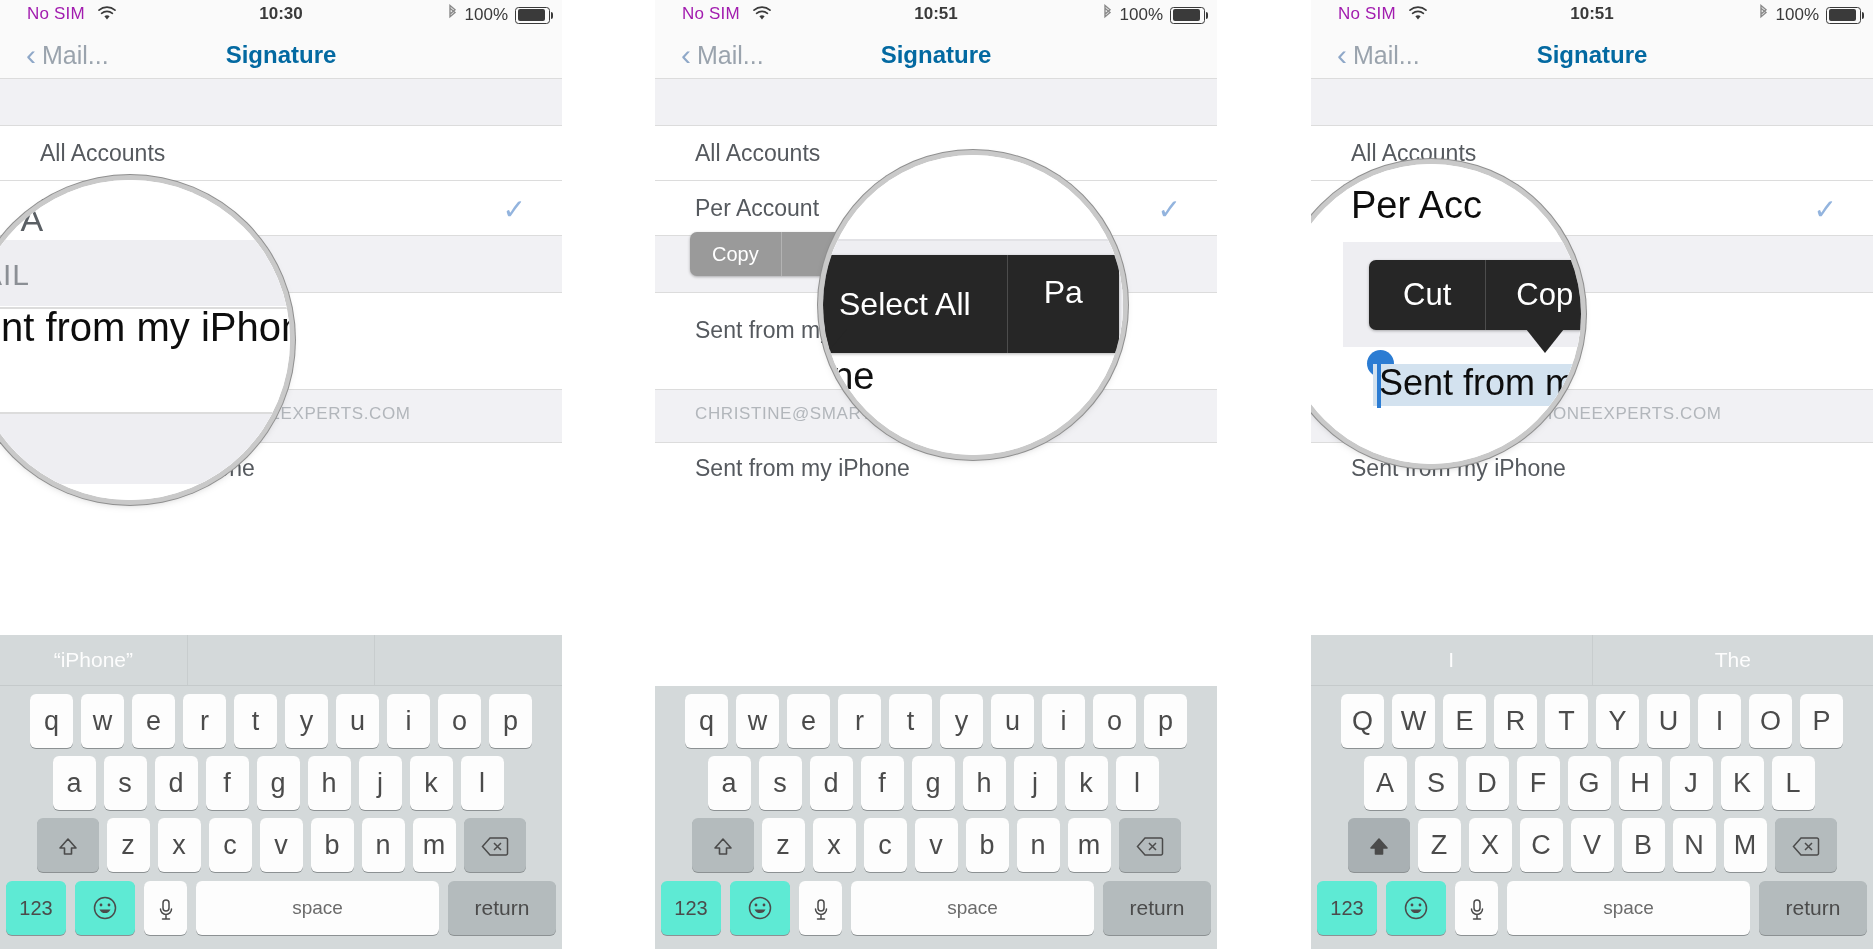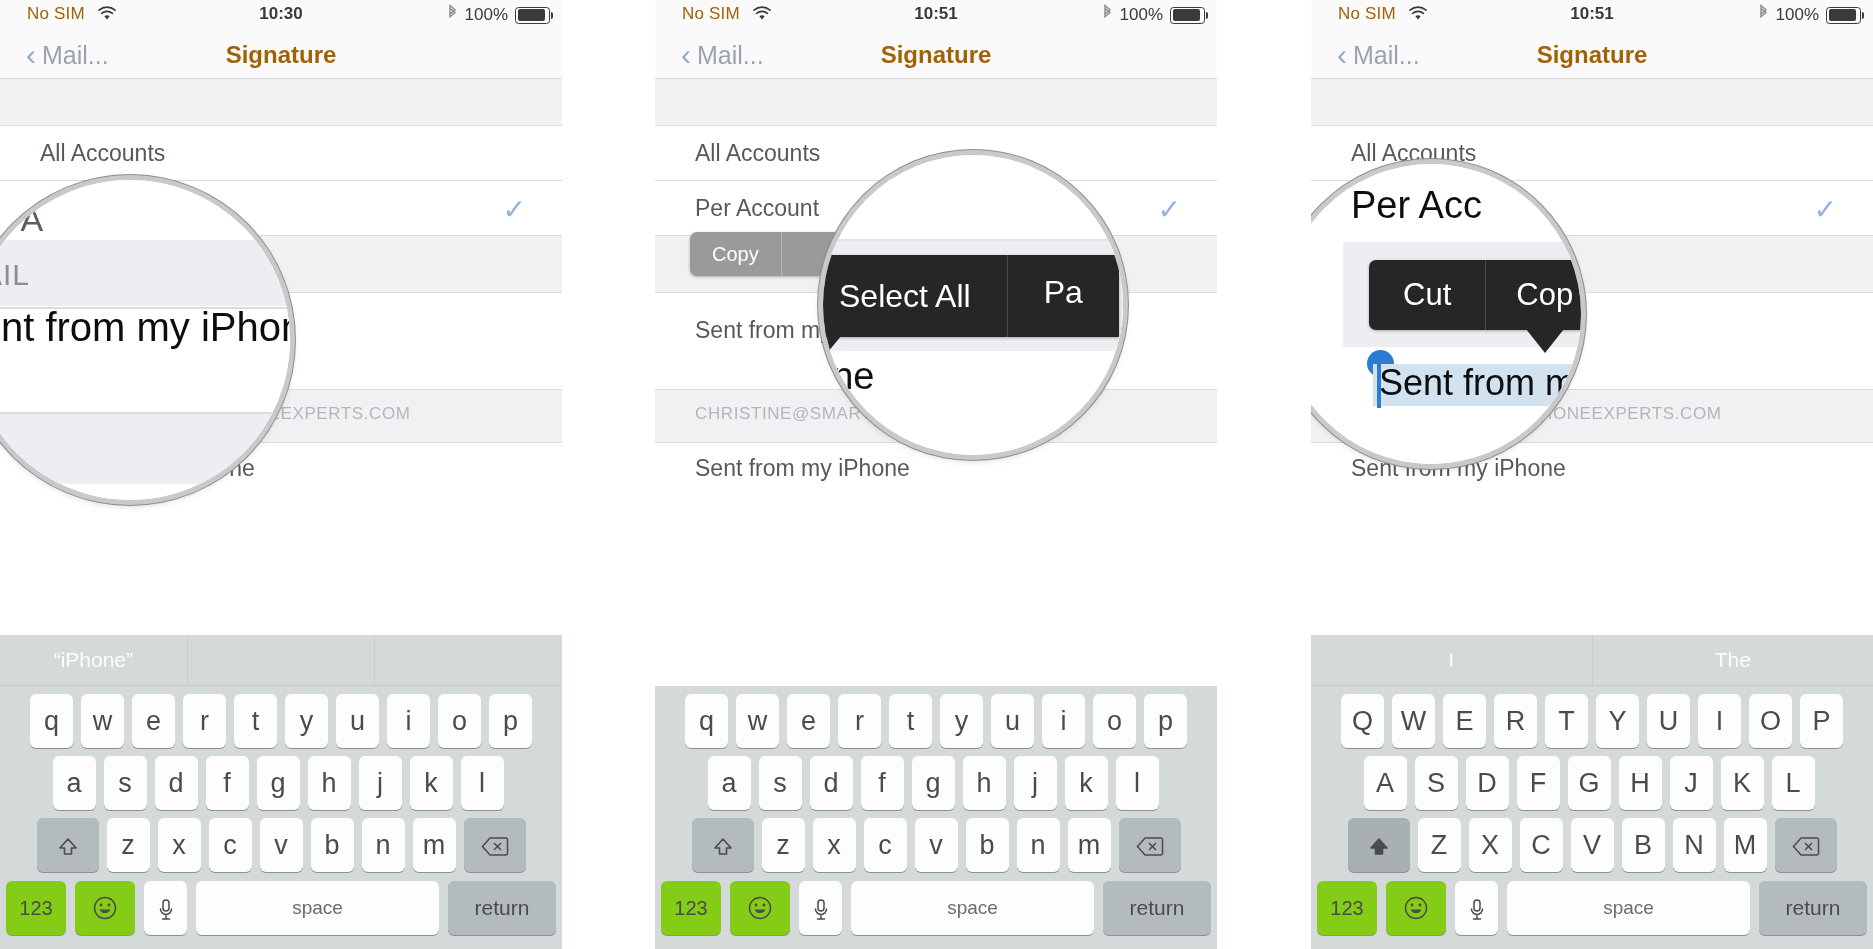--- a/index.html
+++ b/index.html
@@ -6,33 +6,33 @@
   body{width:1873px;height:949px;overflow:hidden;font-family:"Liberation Sans",sans-serif;}
   .stage{position:relative;width:1873px;height:949px;background:#ffffff;}
   .panel{position:absolute;top:0;height:949px;width:562px;overflow:hidden;background:#ffffff;}
   #p1{left:0;}
   #p2{left:655px;}
   #p3{left:1311px;}
   .gapcol{position:absolute;top:0;height:949px;width:93px;background:#ffffff;}
 
   
   .statusbar{position:relative;height:30px;background:#fafafa;}
-  .sb-left{position:absolute;left:27px;top:4px;font-size:17px;color:#a16207;letter-spacing:.2px;}
+  .sb-left{position:absolute;left:27px;top:4px;font-size:17px;color:#a21caf;letter-spacing:.2px;}
   .sb-wifi{display:inline-block;margin-left:7px;vertical-align:-2px;}
   .sb-time{position:absolute;left:0;right:0;top:4px;text-align:center;font-size:17px;font-weight:bold;color:#3a3a3a;}
   .sb-right{position:absolute;right:12px;top:4px;font-size:17px;color:#3a3a3a;display:flex;align-items:center;gap:7px;}
   .batt{width:33px;height:15px;border:1.6px solid #3a3a3a;border-radius:3.5px;position:relative;display:inline-block;}
   .batt::after{content:"";position:absolute;right:-4px;top:4px;width:2.4px;height:7px;background:#3a3a3a;border-radius:0 2px 2px 0;}
   .batt i{position:absolute;left:1.5px;top:1.5px;bottom:1.5px;width:27px;background:#3a3a3a;border-radius:2px;display:block;}
 
   
   .navbar{position:relative;height:48px;background:#fafafa;border-bottom:1px solid #dcdcdc;}
   .nav-back{position:absolute;left:26px;top:10px;display:flex;align-items:center;gap:6px;color:#9aa3ad;font-size:25px;}
   .nav-back .chev{color:#8fa8c8;font-size:30px;line-height:1;font-weight:300;}
-  .nav-title{position:absolute;left:0;right:0;top:11px;text-align:center;font-size:24px;font-weight:bold;color:#a16207;}
+  .nav-title{position:absolute;left:0;right:0;top:11px;text-align:center;font-size:24px;font-weight:bold;color:#0369a1;}
 
   
   .spacer-top{height:46px;background:#f1f1f4;border-bottom:1px solid #dcdcdc;}
   .row{position:relative;height:54px;background:#fff;border-bottom:1px solid #dcdcdc;}
   .row .label{position:absolute;left:40px;top:14px;font-size:23px;color:#55595e;}
   .row .check{position:absolute;right:36px;top:12px;color:#93b4de;font-size:28px;font-weight:300;}
   .grouphdr{height:56px;background:#f1f1f4;border-bottom:1px solid #dcdcdc;position:relative;}
   .grouphdr span{position:absolute;left:40px;bottom:8px;font-size:17px;color:#8b8f95;letter-spacing:.5px;}
   .sig-field{position:relative;height:96px;background:#fff;border-bottom:1px solid #dcdcdc;}
   .sig-field .sigtext{position:absolute;left:40px;top:24px;font-size:23px;color:#55595e;}
@@ -59,21 +59,21 @@
 
   
   .kb{position:absolute;left:0;right:0;bottom:0;background:#d4d9da;}
   .kb-suggest{height:50px;display:flex;border-bottom:1px solid #c5cacb;}
   .kb-suggest .s{flex:1;text-align:center;line-height:50px;font-size:21px;color:#fdfdfd;border-right:1px solid #c8cdce;}
   .kb-suggest .s:last-child{border-right:none;}
   .kb-row{display:flex;justify-content:center;gap:8px;margin:8px 0 0 0;padding:0 6px;}
   .key{background:#fdfdfd;border-radius:6px;width:43px;height:54px;line-height:54px;text-align:center;font-size:27px;color:#4b4b4b;box-shadow:0 1px 0 #8c9193;}
   .key.wide{width:62px;background:#b4bbbd;box-shadow:0 1px 0 #8c9193;}
   .key.space{flex:1;max-width:250px;font-size:19px;color:#6c6c6c;}
-  .key.fn{background:#84cc16;width:60px;font-size:20px;color:#4b4b4b;}
+  .key.fn{background:#5eead4;width:60px;font-size:20px;color:#4b4b4b;}
   .key.ret{background:#b4bbbd;width:108px;font-size:21px;color:#4b4b4b;}
   .kb-row.bottom{margin-top:9px;padding-bottom:14px;align-items:center;gap:9px;}
   .kb-row.mid{padding-left:0;}
 
   
   .mag{position:absolute;border-radius:50%;overflow:hidden;background:#fff;
        box-shadow:0 0 0 5px #c9c9c9, 0 0 0 6px #8f8f8f, 0 3px 10px rgba(0,0,0,.35);z-index:30;}
   .mag-content{position:absolute;width:562px;height:949px;}
 
   
@@ -351,21 +351,21 @@
         <div class="key space">space</div>
         <div class="key ret">return</div>
       </div>
     </div>
 
     <div class="mag" style="left:168px;top:155px;width:300px;height:300px;">
       <div class="mag-content" style="background:#ffffff;">
         <div style="position:absolute;left:0;top:84px;width:300px;height:2px;background:#e2e2e6;"></div>
         <div style="position:absolute;left:0;top:86px;width:300px;height:110px;background:#eeeef2;"></div>
         <div class="editmenu" style="position:absolute;left:-20px;top:100px;border-radius:0;">
-          <div class="mi" style="font-size:32px;height:74px;line-height:74px;padding:4px 36px;">Select All</div>
+          <div class="mi" style="font-size:32px;height:74px;line-height:74px;padding:12px 36px;">Select All</div>
           <div class="mi" style="font-size:32px;height:74px;line-height:74px;padding:0 36px;">Pa</div>
         </div>
         <div class="menu-tail" style="left:-16px;top:174px;border-left-width:20px;border-right-width:20px;border-top-width:24px;"></div>
         <div class="m-line" style="left:-12px;top:200px;font-size:38px;color:#111;">one</div>
       </div>
     </div>
   </div>
 
   <div class="panel" id="p3" style="width:562px;">
     <div class="statusbar">

